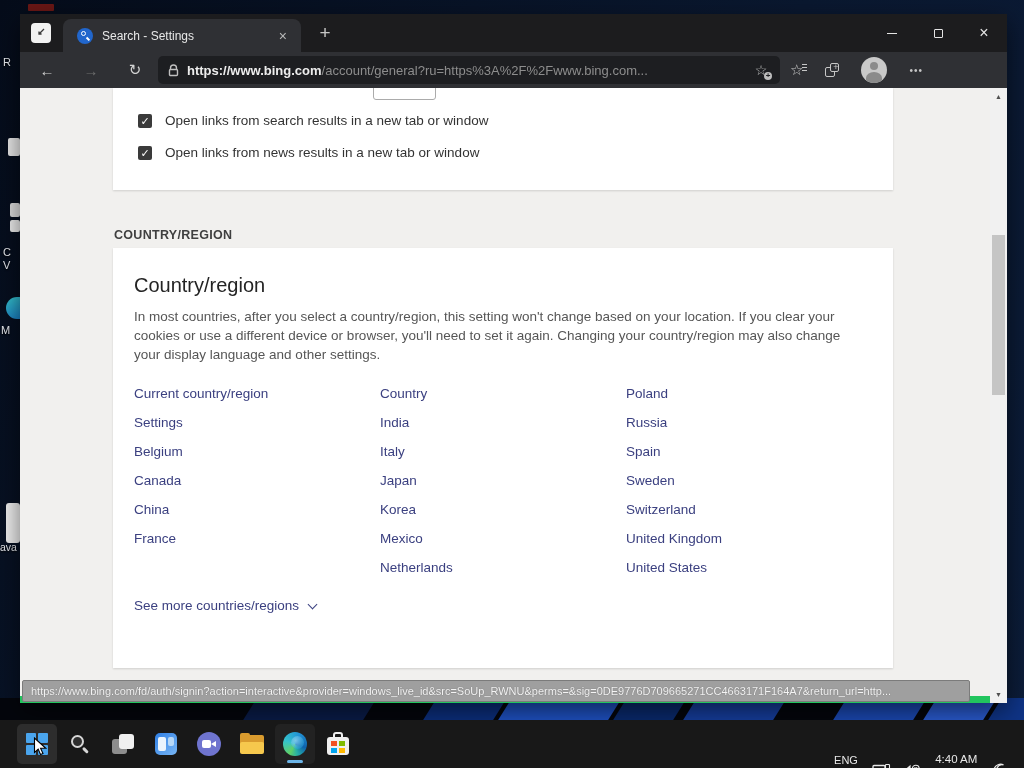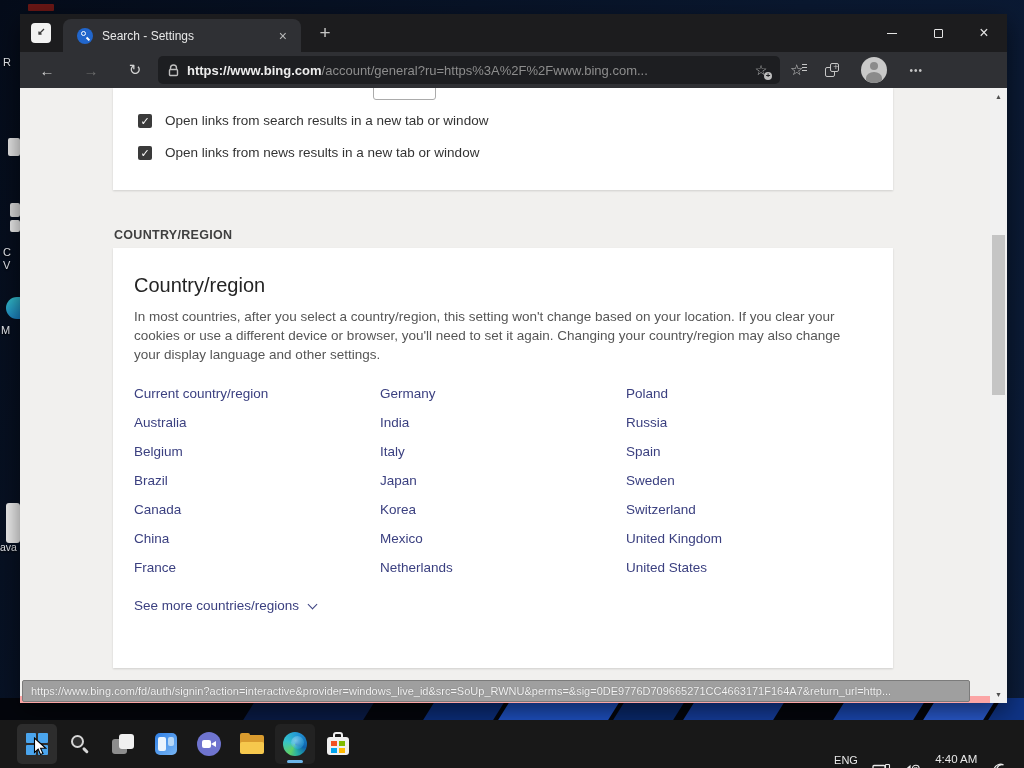--- a/index.html
+++ b/index.html
@@ -7,21 +7,21 @@
   body { font-family:"Liberation Sans", sans-serif; position:relative; background:#081120; }
 
   
   #desktop { position:absolute; inset:0; background:linear-gradient(120deg,#050c1a 0%,#0a1830 55%,#0c1d3a 100%); }
   #bloom { position:absolute; left:0; top:698px; width:1024px; height:24px; overflow:hidden; background:#04060c; }
   .petal { position:absolute; top:-4px; height:30px; transform:skewX(-32deg); }
   .frag { position:absolute; }
   .desk-label { position:absolute; color:#e6e9ee; font-size:11px; text-shadow:0 1px 2px #000; }
 
   
-  #win { position:absolute; left:20px; top:14px; width:987px; height:689px; background:#fca5a5; box-shadow:0 8px 24px rgba(0,0,0,.55); }
+  #win { position:absolute; left:20px; top:14px; width:987px; height:689px; background:#22c55e; box-shadow:0 8px 24px rgba(0,0,0,.55); }
   #titlebar { position:absolute; left:0; top:0; width:100%; height:38px; background:#1c1c1e; }
   .vtabs-btn { position:absolute; left:11px; top:9px; width:20px; height:20px; background:#f2f2f2; border-radius:4px; display:flex; align-items:center; justify-content:center; }
   #tab { position:absolute; left:43px; top:5px; width:238px; height:33px; background:#2f3034; border-radius:8px 8px 0 0; display:flex; align-items:center; padding:0 10px 0 14px; }
   .favicon { width:16px; height:16px; border-radius:50%; background:#2166cc; position:relative; flex:0 0 16px; }
   .favicon i { position:absolute; left:4px; top:3.5px; width:5px; height:5px; border:1.5px solid #fff; border-radius:50%; }
   .favicon b { position:absolute; left:9.5px; top:9px; width:1.8px; height:4px; background:#fff; transform:rotate(-45deg); }
   #tab-title { color:#e8e8e8; font-size:12px; margin-left:9px; flex:1; white-space:nowrap; overflow:hidden; }
   .tab-close { color:#b9b9b9; font-size:14px; line-height:14px; padding:2px 4px; }
   .newtab { position:absolute; left:293px; top:8px; color:#c6c6c6; font-size:19px; font-weight:300; width:24px; text-align:center; }
   #win-controls { position:absolute; right:0; top:0; height:38px; display:flex; }
@@ -218,29 +218,28 @@
     </div>
 
     <div id="section-header">COUNTRY/REGION</div>
 
     <div class="card" id="card-main">
       <div id="card-title">Country/region</div>
       <div id="desc">In most countries, after you select a country/region, this setting won't change based on your location. If you clear your cookies or use a different device or browser, you'll need to set it again. Changing your country/region may also change your display language and other settings.</div>
       <div id="links-grid">
         <div>
             <a class="clink">Current country/region</a>
-            <a class="clink">Australia</a>
+            <a class="clink">Settings</a>
             <a class="clink">Belgium</a>
-            <a class="clink">Brazil</a>
             <a class="clink">Canada</a>
             <a class="clink">China</a>
             <a class="clink">France</a>
           </div>
         <div>
-            <a class="clink">Germany</a>
+            <a class="clink">Country</a>
             <a class="clink">India</a>
             <a class="clink">Italy</a>
             <a class="clink">Japan</a>
             <a class="clink">Korea</a>
             <a class="clink">Mexico</a>
             <a class="clink">Netherlands</a>
           </div>
         <div>
             <a class="clink">Poland</a>
             <a class="clink">Russia</a>

